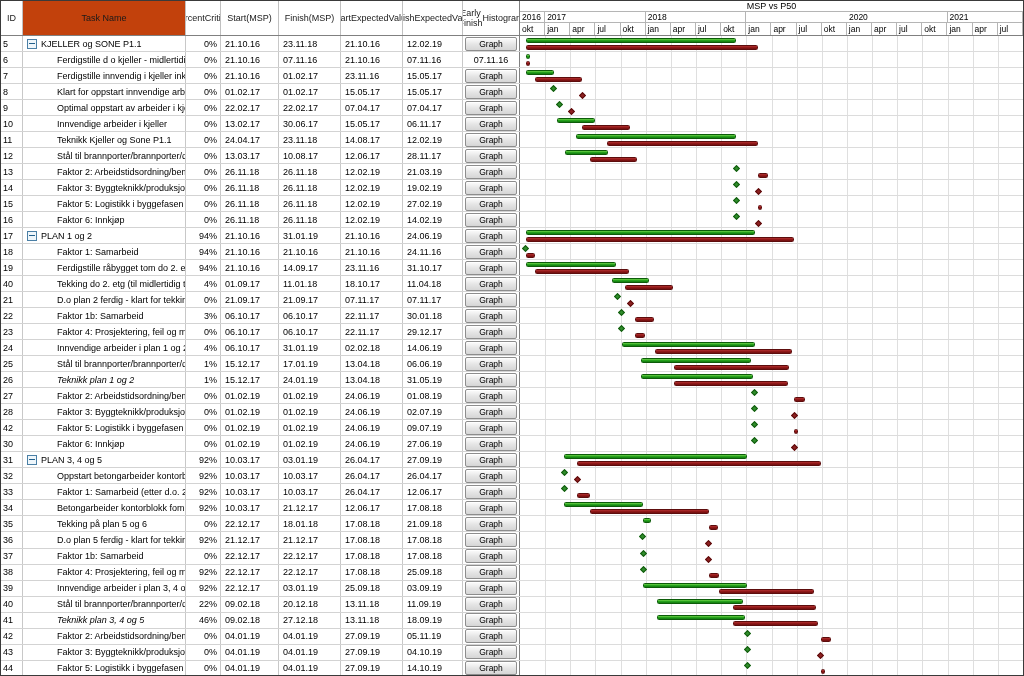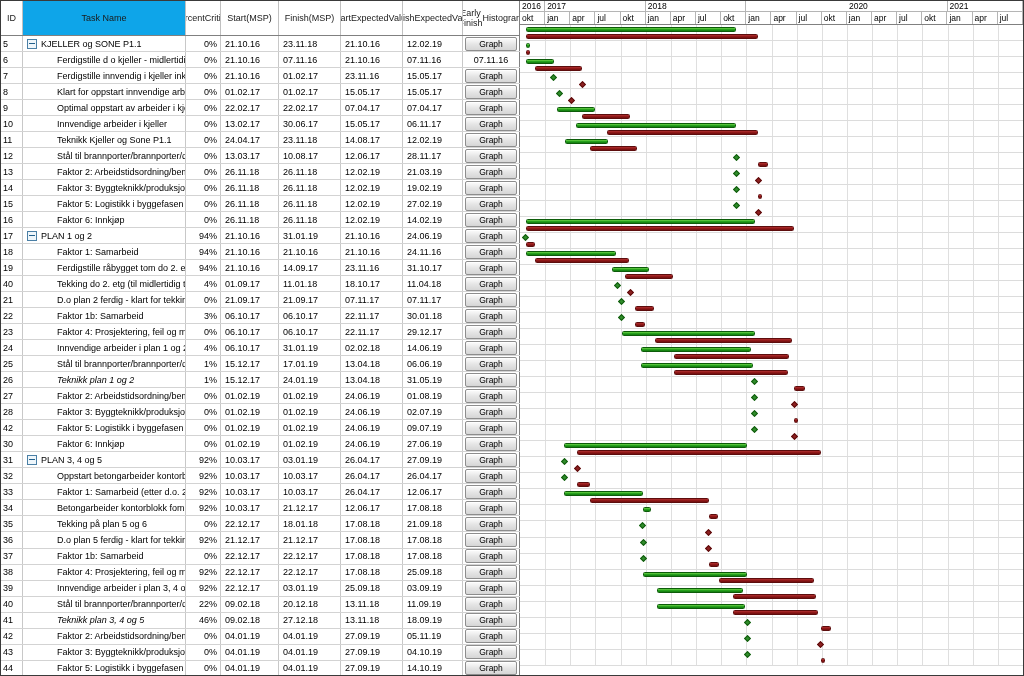--- a/index.html
+++ b/index.html
@@ -25,21 +25,21 @@
   .grid-row{border-bottom:1px solid #d3d3d3;}
 
   
   #table-pane{position:absolute;left:0;top:0;width:519px;height:676px;}
   #table-header{display:flex;height:35px;box-sizing:border-box;
                 border-bottom:1px solid #808080;background:#fff;}
   .hcell{box-sizing:border-box;border-right:1px solid #c0c0c0;
          display:flex;align-items:center;justify-content:center;
          text-align:center;font-size:9px;line-height:1.12;
          padding:0 1px;color:#1a1a1a;overflow:hidden;}
-  .hcell.tn{background:#0ea5e9;}
+  .hcell.tn{background:#c2410c;}
 
   .c-id{width:22px;flex:0 0 22px;}
   .c-name{width:163px;flex:0 0 163px;}
   .c-pct{width:35px;flex:0 0 35px;}
   .c-d1{width:58px;flex:0 0 58px;}
   .c-d2{width:62px;flex:0 0 62px;}
   .c-d3{width:62px;flex:0 0 62px;}
   .c-d4{width:60px;flex:0 0 60px;}
   .c-hist{width:57px;flex:0 0 57px;border-right:1px solid #808080;}
 
@@ -696,20 +696,21 @@
           <div class="cell c-d3 v-date">27.09.19</div>
           <div class="cell c-d4 v-date">14.10.19</div>
           <div class="cell c-hist v-hist">
             <div class="graph-btn">Graph</div>
           </div>
         </div>
       </div>
   </div>
 
   <div id="gantt-pane">
+    <div id="gantt-title">MSP vs P50</div>
     <div id="gantt-years">
         <div class="yr" style="width: 25.15px; flex: 0 0 25.15px;">2016</div>
         <div class="yr" style="width: 100.6px; flex: 0 0 100.6px;">2017</div>
         <div class="yr" style="width: 100.6px; flex: 0 0 100.6px;">2018</div>
         <div class="yr" style="width: 100.6px; flex: 0 0 100.6px; margin-top: 42px;">2019</div>
         <div class="yr" style="width: 100.6px; flex: 0 0 100.6px;">2020</div>
         <div class="yr" style="width: 75.45px; flex: 0 0 75.45px;">2021</div>
       </div>
     <div id="gantt-quarters">
         <div class="qt" style="width: 25.15px; flex: 0 0 25.15px;">okt</div>

